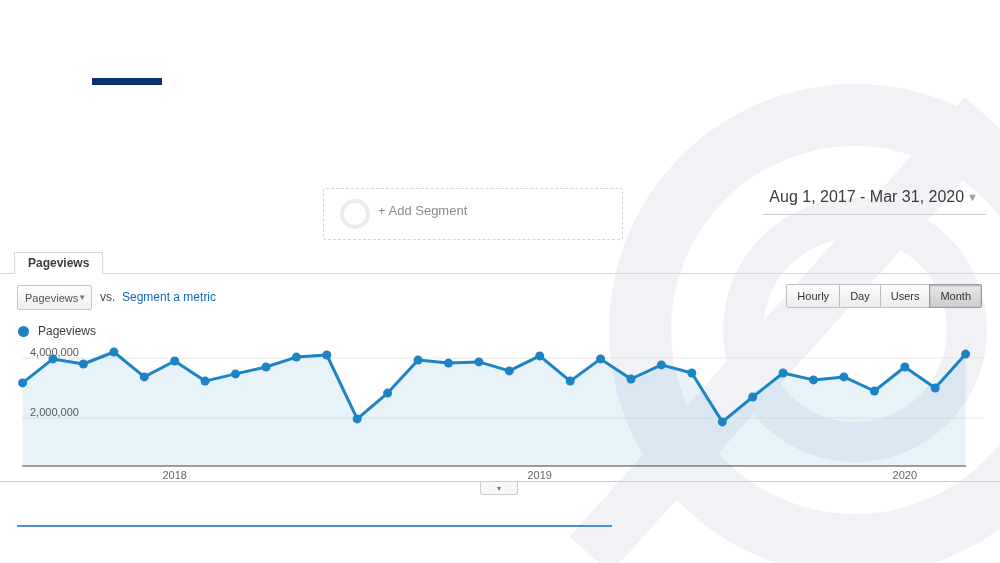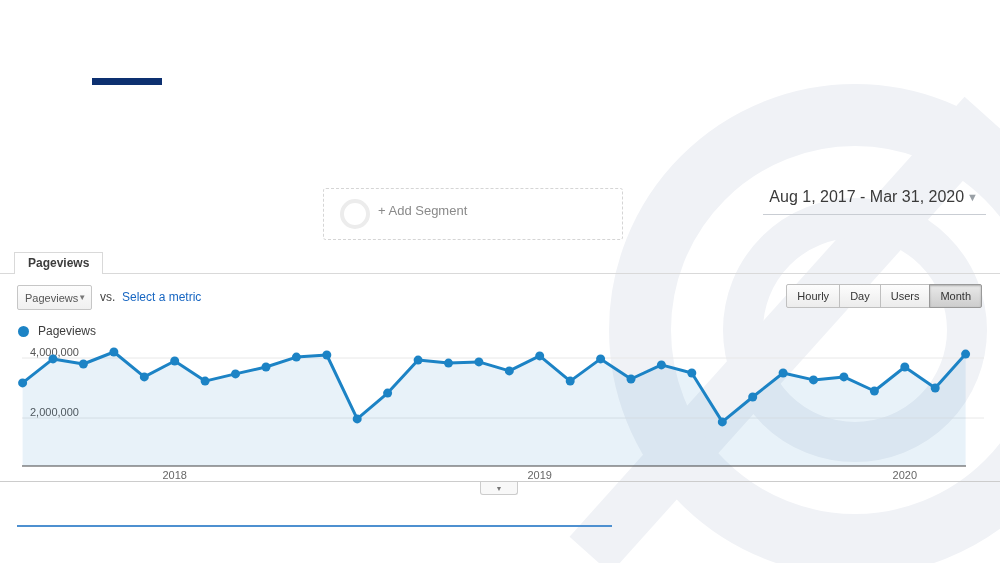--- a/index.html
+++ b/index.html
@@ -93,21 +93,21 @@
   </div>
 
   <div class="layer tab-divider"></div>
   <div class="tab">Pageviews</div>
 
   <div class="metric-dropdown">
     <span class="lbl">Pageviews</span>
     <span class="caret">▼</span>
   </div>
   <div class="vs-label">vs.</div>
-  <a class="select-metric">Select a metric</a>
+  <a class="select-metric">Segment a metric</a>
 
   <div class="interval-group">
     <button class="int-btn">Hourly</button>
     <button class="int-btn">Day</button>
     <button class="int-btn">Users</button>
     <button class="int-btn selected">Month</button>
   </div>
 
   <div class="legend-row">
     <span class="legend-dot"></span>

